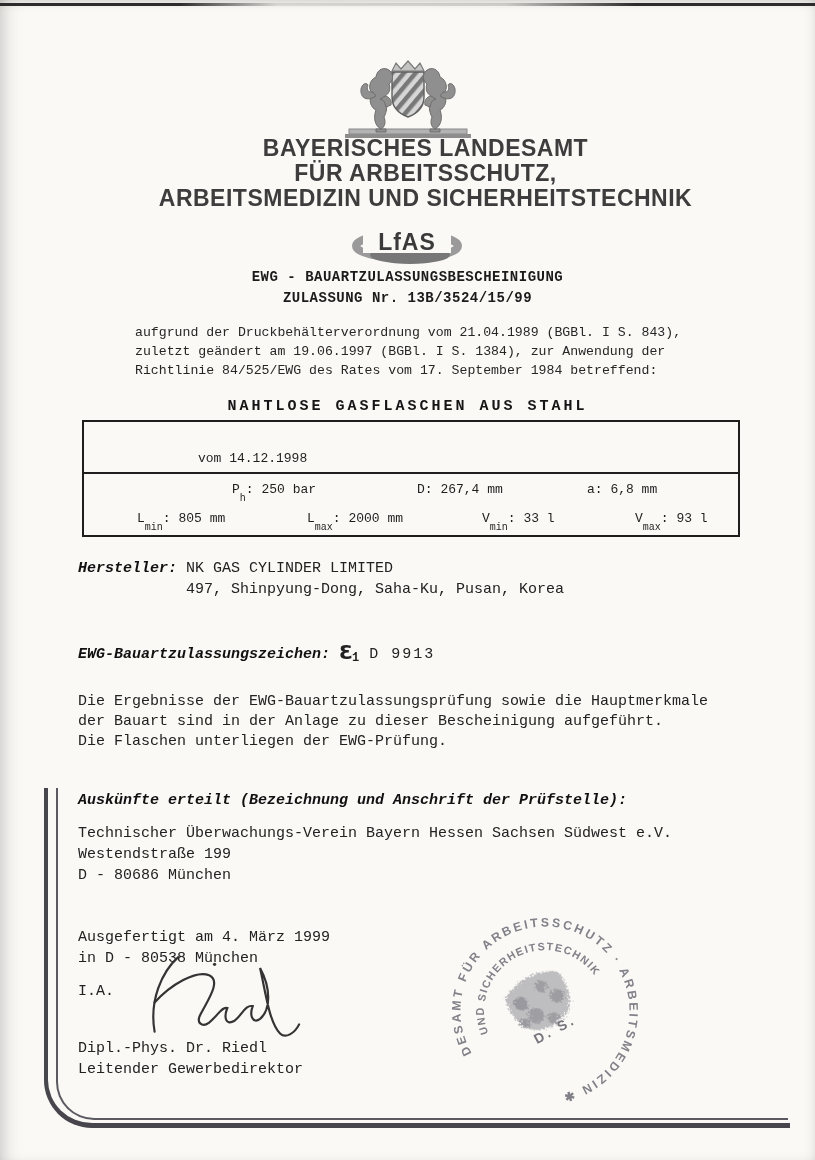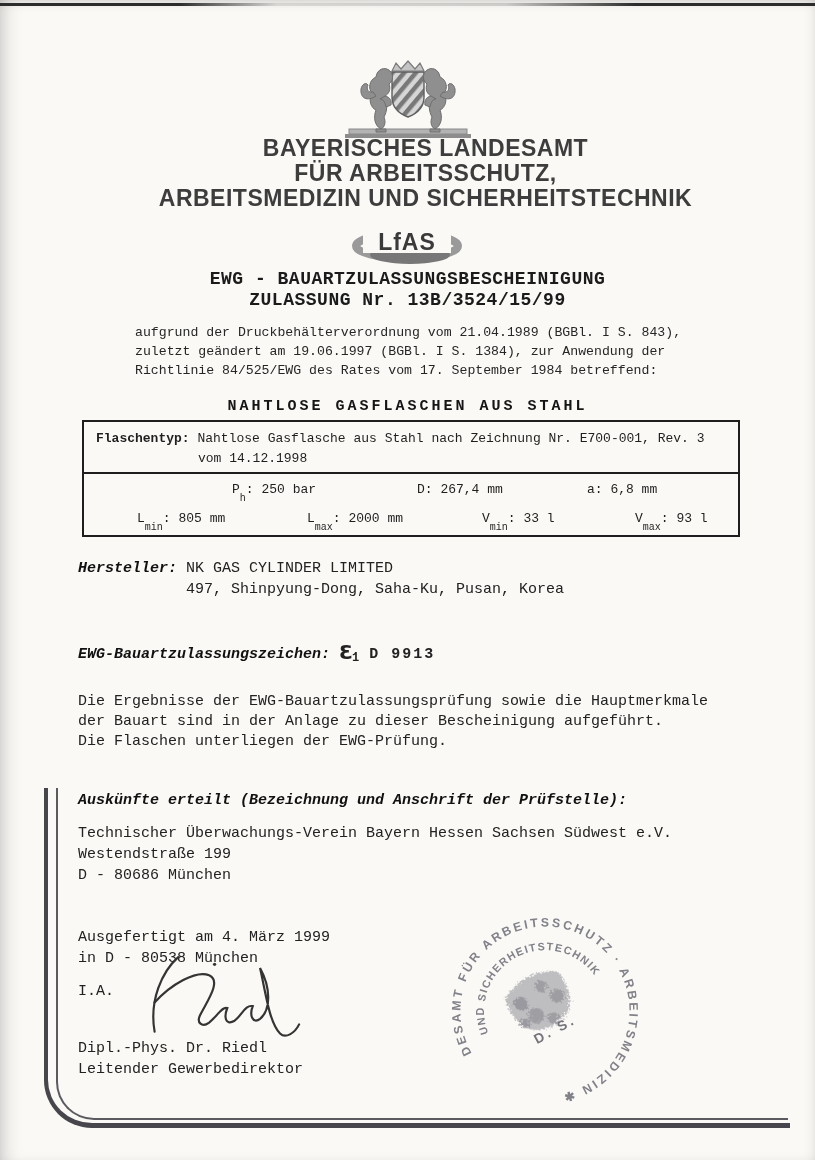--- a/index.html
+++ b/index.html
@@ -18,39 +18,39 @@
   
   .crest { position:absolute; top:56px; left:333px; }
   .agency { position:absolute; top:136px; left:0; width:100%; text-align:center;
     font-family:"Liberation Sans","DejaVu Sans",sans-serif; font-weight:bold;
     font-size:23px; line-height:25px; color:#3d3d3d; letter-spacing:.5px;padding-left:36px; }
   .contact { position:absolute; top:209px; left:0; width:100%; text-align:center;
     font-family:"Liberation Sans","DejaVu Sans",sans-serif; font-size:15px; color:#6b6b6b; }
   .lfas { position:absolute; top:227px; left:337px; }
   
   .cert-title { position:absolute; left:0; width:100%; text-align:center;
-    font-weight:bold; font-size:18px; letter-spacing:.5px; color:#1b1b1b; }
+    font-weight:bold; font-size:14px; letter-spacing:.5px; color:#1b1b1b; }
   .legal-line { position:absolute; left:135px; font-size:13.2px; color:#262626; white-space:pre; }
   .subject { position:absolute; top:390px; left:0; width:100%; text-align:center;
     font-weight:bold; font-size:15px; letter-spacing:3px; color:#151515;margin-top:8px; }
   
   .spec-table { position:absolute; left:82px; top:420px; width:658px; height:117px;
     border:2px solid #1e1e1e; font-size:13px; }
   .spec-sep { position:absolute; left:0; top:50px; width:100%; border-top:2px solid #1e1e1e; }
   .type-l1 { position:absolute; left:12px; top:9px; white-space:pre; }
   .type-l1 b { font-weight:bold; }
   .type-l2 { position:absolute; left:114px; top:29px; }
   .param { position:absolute; white-space:pre; }
   .param sub { font-size:10px; position:relative; top:4px; line-height:0; }
   
   .mono15 { font-size:15px; white-space:pre; color:#222; }
   .b { font-weight:bold; color:#111;font-style:italic; }
   .eps { font-family:"DejaVu Sans",sans-serif; font-weight:bold; font-size:20px; position:relative; top:1px; }
   .eps-sub { font-size:12px; font-weight:bold; position:relative; top:3px; left:-1px; }
-  .mark-code { font-weight:bold; letter-spacing:2px;margin-top:20px; }
+  .mark-code { font-weight:normal; letter-spacing:2px;margin-top:20px; }
   
   .frame-outer { position:absolute; left:44px; top:788px; width:746px; height:340px;
     border-left:4px solid #46464c; border-bottom:5px solid #46464c; border-bottom-left-radius:48px; }
   .frame-inner { position:absolute; left:56px; top:788px; width:732px; height:332px;
     border-left:2px solid #5a5a60; border-bottom:2px solid #5a5a60; border-bottom-left-radius:38px; }
   .sig { position:absolute; left:118px; top:948px; }
   .stamp { position:absolute; left:437px; top:903px; width:216px; height:216px;
     transform:rotate(-28deg); opacity:.85; }
 </style>
 </head>
@@ -109,21 +109,20 @@
   <div class="cert-title" style="top:269px">EWG - BAUARTZULASSUNGSBESCHEINIGUNG</div>
   <div class="cert-title" style="top:290px">ZULASSUNG Nr. 13B/3524/15/99</div>
 
   <div class="legal-line" style="top:325px">aufgrund der Druckbehälterverordnung vom 21.04.1989 (BGBl. I S. 843),</div>
   <div class="legal-line" style="top:344px">zuletzt geändert am 19.06.1997 (BGBl. I S. 1384), zur Anwendung der</div>
   <div class="legal-line" style="top:363px">Richtlinie 84/525/EWG des Rates vom 17. September 1984 betreffend:</div>
 
   <div class="subject">NAHTLOSE GASFLASCHEN AUS STAHL</div>
 
   <div class="spec-table">
-    <div class="type-l1"><b>Flaschentyp:</b><span> Nahtlose Gasflasche aus Stahl nach Zeichnung Nr. E700-001, Rev. 3</span></div>
     <div class="type-l2">vom 14.12.1998</div>
     <div class="spec-sep"></div>
     <span class="param" style="left:148px;top:60px"><span>P</span><sub>h</sub><span>: 250 bar</span></span>
     <span class="param" style="left:333px;top:60px"><span>D</span><sub></sub><span>: 267,4 mm</span></span>
     <span class="param" style="left:503px;top:60px"><span>a</span><sub></sub><span>: 6,8 mm</span></span>
     <span class="param" style="left:53px;top:89px"><span>L</span><sub>min</sub><span>: 805 mm</span></span>
     <span class="param" style="left:223px;top:89px"><span>L</span><sub>max</sub><span>: 2000 mm</span></span>
     <span class="param" style="left:398px;top:89px"><span>V</span><sub>min</sub><span>: 33 l</span></span>
     <span class="param" style="left:551px;top:89px"><span>V</span><sub>max</sub><span>: 93 l</span></span>
   </div>

